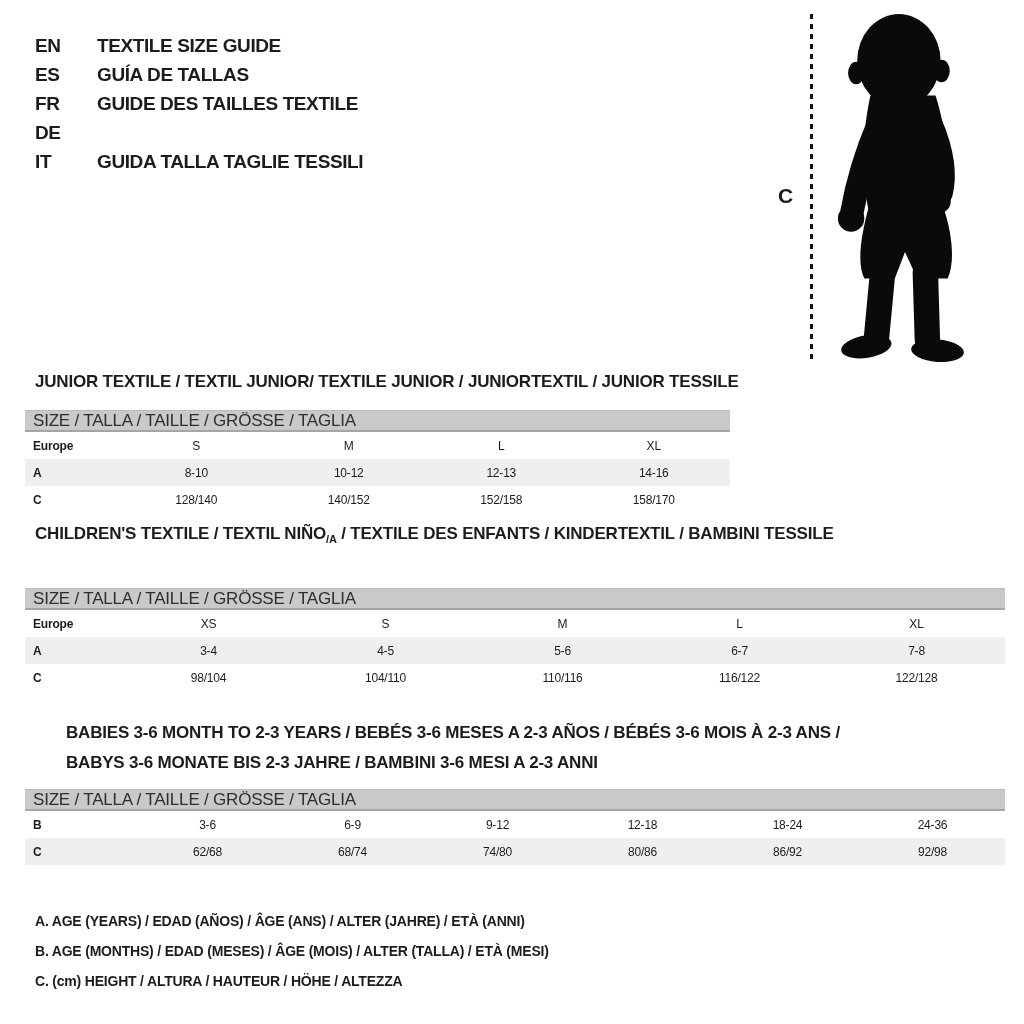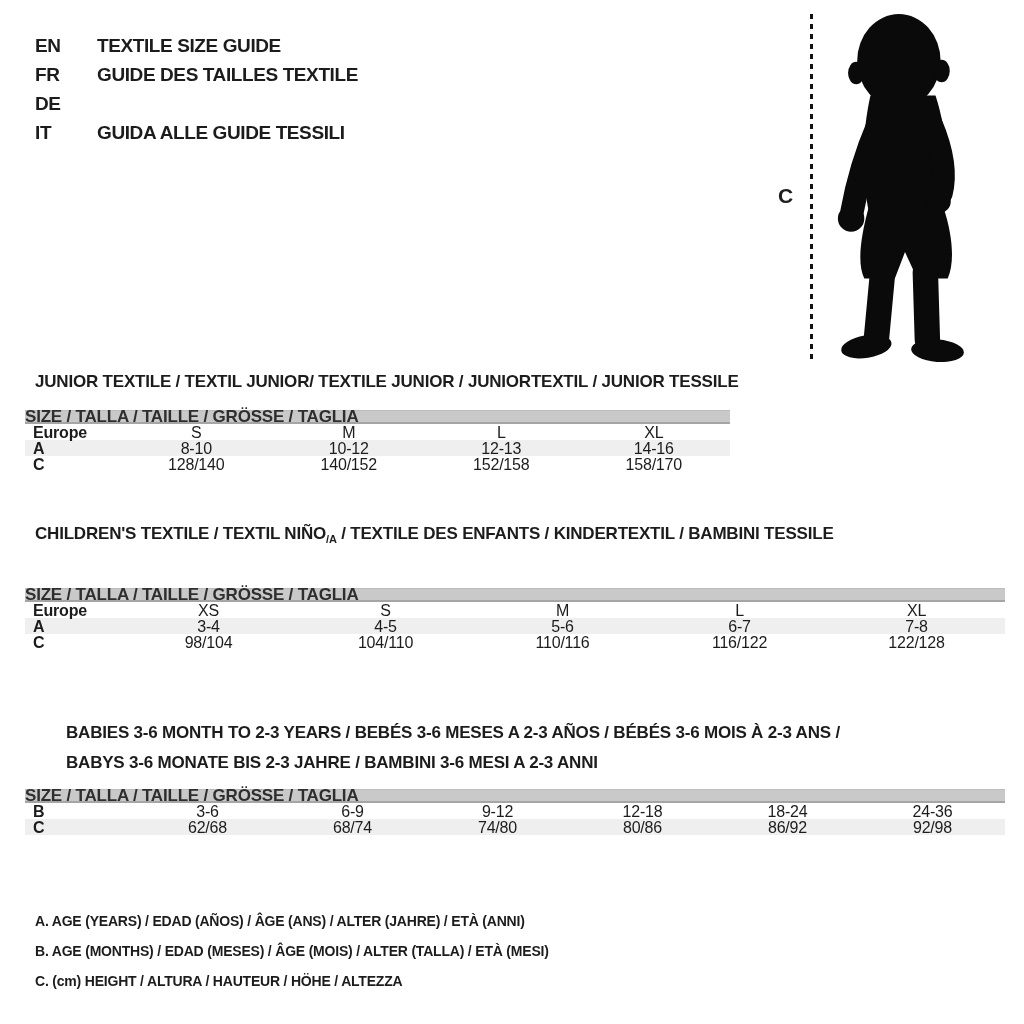--- a/index.html
+++ b/index.html
@@ -28,26 +28,26 @@
   
   .section-title {
     position:absolute; left:35px; font-size:17px; font-weight:bold;
     letter-spacing:-0.2px; white-space:nowrap;
   }
   .title-sub { font-size:11px; vertical-align:sub; }
   .title-line { height:30px;margin-left:31px; }
 
   .stable { position:absolute; left:25px; }
   .size-bar {
-    height:14px; background:#c9c9c9; box-sizing:border-box;
+    height:22px; background:#c9c9c9; box-sizing:border-box;
     border-top:1px solid #bcbcbc; border-bottom:2px solid #a5a5a5;
-    display:flex; align-items:center; 
-    font-size:17px; font-weight:bold; color:#2e2e2e; letter-spacing:-0.2px;
-  }
-  .trow { display:grid; height:16px; align-items:center; font-size:16px; }
+    display:flex; align-items:center; padding-left:8px;
+    font-size:17px; font-weight:normal; color:#2e2e2e; letter-spacing:-0.2px;
+  }
+  .trow { display:grid; height:27px; align-items:center; font-size:12px; }
   .junior  .trow { grid-template-columns:95px repeat(4,1fr); }
   .children .trow { grid-template-columns:95px repeat(5,1fr); }
   .babies  .trow { grid-template-columns:110px repeat(6,1fr); }
   .cell { text-align:center; letter-spacing:-0.2px; }
   .cell.label { text-align:left; padding-left:8px; font-weight:bold; }
   .trow.alt { background:#efefef; }
 
   
   .legend { position:absolute; left:35px; top:913px; }
   .legend-line { height:30px; font-size:14px; font-weight:bold; letter-spacing:-0.2px; white-space:nowrap; }
@@ -56,29 +56,33 @@
 <body>
 
 <div class="canvas">
 
   <div class="lang-list">
     <div class="lang-row">
       <span class="lang-code">EN</span>
       <span class="lang-label">TEXTILE SIZE GUIDE</span>
     </div>
     <div class="lang-row">
+      <span class="lang-code">ES</span>
+      <span class="lang-label">GUÍA DE TALLAS</span>
+    </div>
+    <div class="lang-row">
       <span class="lang-code">FR</span>
       <span class="lang-label">GUIDE DES TAILLES TEXTILE</span>
     </div>
     <div class="lang-row">
       <span class="lang-code">DE</span>
     </div>
     <div class="lang-row">
       <span class="lang-code">IT</span>
-      <span class="lang-label">GUIDA ALLE GUIDE TESSILI</span>
+      <span class="lang-label">GUIDA TALLA TAGLIE TESSILI</span>
     </div>
   </div>
 
   <div class="figure-area">
     <div class="c-label">C</div>
     <div class="dotted-line"></div>
     <svg class="silhouette-svg" width="170" height="356" viewBox="0 0 160 350" aria-hidden="true">
       <g fill="#0a0a0a" stroke="none">
 
         <ellipse cx="74" cy="50" rx="41" ry="46"></ellipse>

